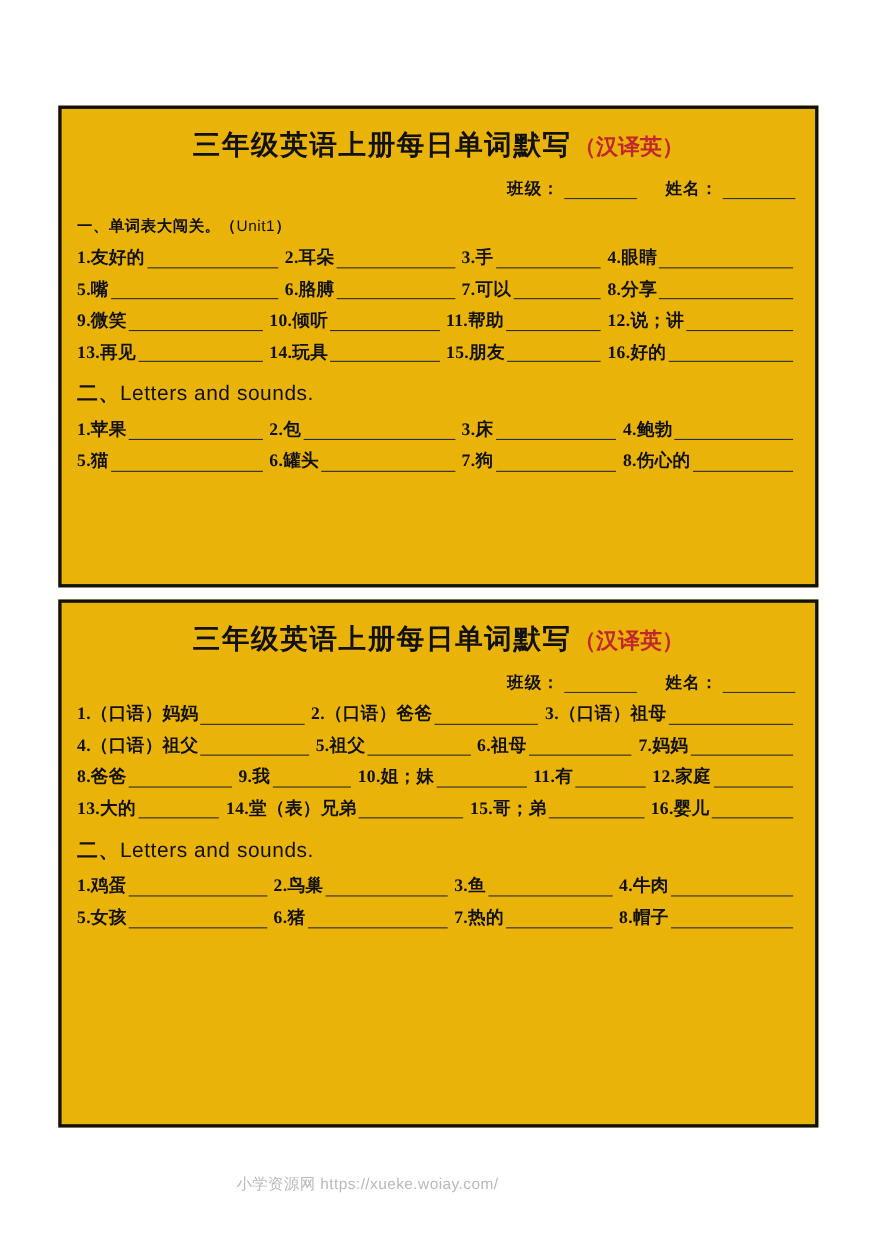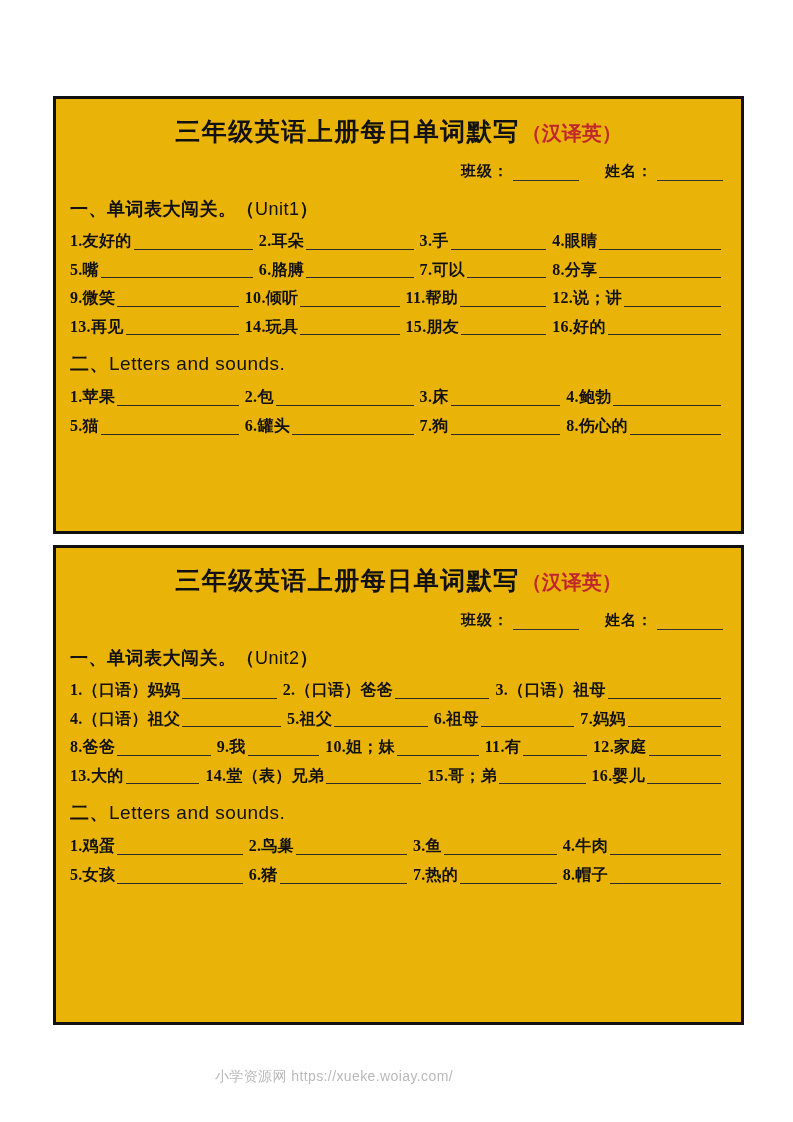--- a/index.html
+++ b/index.html
@@ -79,21 +79,21 @@
   .meta-blank {
     display: inline-block;
     width: 66px;
     border-bottom: 1.6px solid #333333;
     height: 14px;
     margin-left: 4px;
   }
 
   
   .sec-head {
-    font-size: 18px;
+    font-size: 14px;
     font-weight: bold;
     color: #111111;
     margin-top: 16px;
     margin-bottom: 2px;
     letter-spacing: 0.5px;
     white-space: nowrap;
   }
   .sec-head.latin {
     font-family: "Liberation Sans", "DejaVu Sans", sans-serif;
     font-weight: normal;
@@ -341,21 +341,20 @@
       <div class="meta-item">
         <span class="meta-label">班级：</span>
         <span class="meta-blank"></span>
       </div>
       <div class="meta-item">
         <span class="meta-label">姓名：</span>
         <span class="meta-blank"></span>
       </div>
     </div>
 
-    <div class="sec-head"><span class="cn-prefix">一、单词表大闯关。（</span><span class="unit">Unit2</span><span class="cn-prefix">）</span></div>
 
     <div class="word-row">
       <div class="word-item w-11">
           <span class="word-label">1.</span>
           <span class="word-label">（口语）妈妈</span>
           <span class="word-blank"></span>
         </div>
       <div class="word-item w-11">
           <span class="word-label">2.</span>
           <span class="word-label">（口语）爸爸</span>

